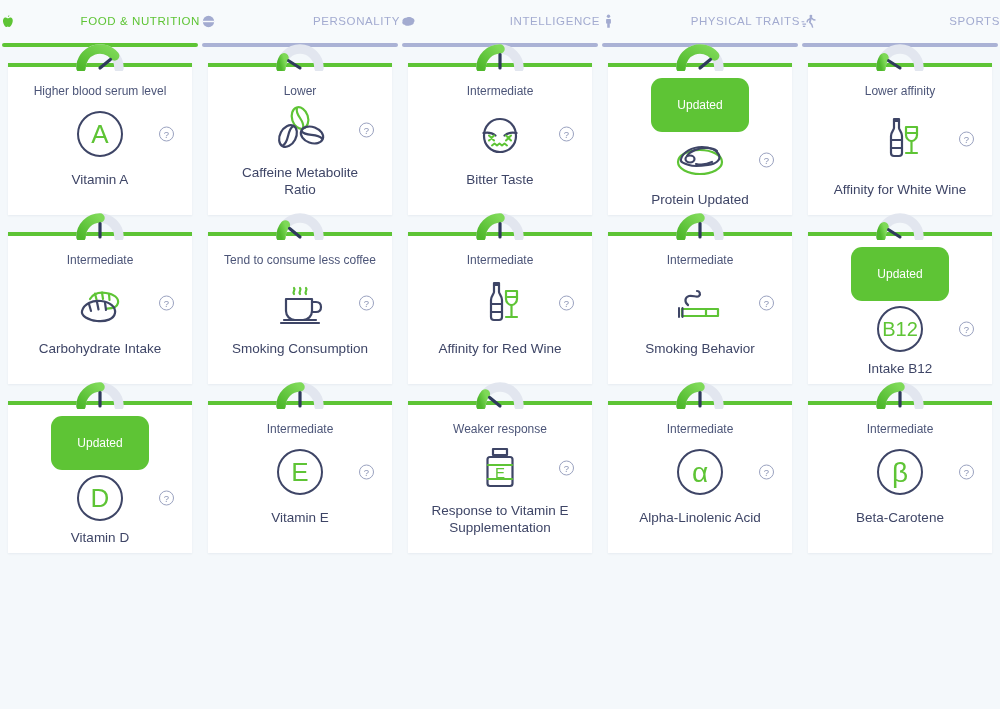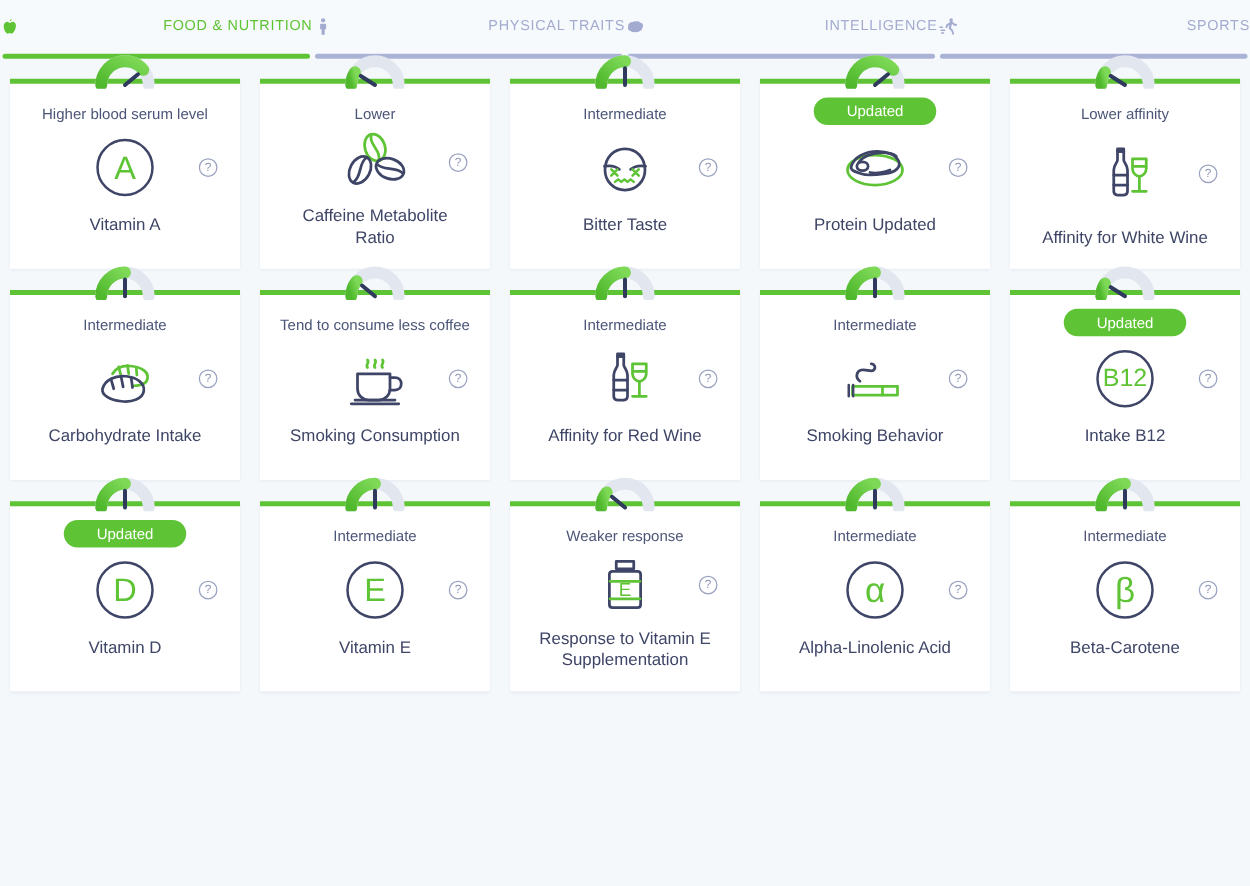--- a/index.html
+++ b/index.html
@@ -82,21 +82,21 @@
     line-height: 1.25;
     padding: 0 6px;
     min-height: 15px;
   }
   .badge {
     margin-top: 11px;
     background: #5ec435;
     color: #ffffff;
     font-size: 12px;
     border-radius: 11px;
-    padding: 4px 26px;
+    padding: 20px 26px;
     line-height: 14px;
   }
 
   .icon-row {
     flex: 1 1 auto;
     width: 100%;
     display: flex;
     align-items: center;
     justify-content: center;
     position: relative;
@@ -137,31 +137,39 @@
     <div class="tab active">
       <span class="tab-icon"><svg viewBox="0 0 24 24" width="17" height="17" fill="#5ec435">
           <path d="M13.2 3.2c.1 1.2-.8 2.4-2 2.5-.1-1.2.8-2.4 2-2.5z"></path>
           <path d="M12 7.4c1-.9 2.3-1.3 3.4-.9 1.7.6 2.8 2.5 2.6 4.8-.2 2.7-1.7 5.8-3.2 7.4-.7.7-1.5 1.2-2.3.9-.6-.2-.9-.6-1.6-.6s-1 .4-1.6.6c-.8.3-1.6-.3-2.3-1-1.6-1.8-3-5.2-2.8-8 .2-2.2 1.4-3.8 3-4.2 1.2-.3 2.3.2 3.2.9z"></path>
         </svg></span>
       <span class="tab-label">FOOD &amp; NUTRITION</span>
       <span class="tab-underline"></span>
     </div>
     <div class="tab">
       <span class="tab-icon"><svg viewBox="0 0 24 24" width="17" height="17" fill="#a3abd0">
-          <circle cx="12" cy="4.6" r="2.4"></circle>
-          <path d="M9.6 8.4h4.8c.6 0 1 .5 1 1.1v5.2h-1.6v6.1h-3.6v-6.1H8.6V9.5c0-.6.4-1.1 1-1.1z"></path>
+          <circle cx="12" cy="12" r="8"></circle>
+          <rect x="4" y="11" width="16" height="2" fill="#f7fafc"></rect>
         </svg></span>
-      <span class="tab-label">PHYSICAL TRAITS</span>
+      <span class="tab-label">PERSONALITY</span>
       <span class="tab-underline"></span>
     </div>
     <div class="tab">
       <span class="tab-icon"><svg viewBox="0 0 24 24" width="17" height="17" fill="#a3abd0">
           <path d="M3.5 11c0-2.6 2.4-4.6 5.3-4.4 1-.9 2.5-1.2 3.9-.8 1.6-.4 3.3.1 4.3 1.3 2 .3 3.5 1.8 3.5 3.7 0 1-.4 1.9-1.1 2.6.2 1.6-1 3-2.8 3.3-.8.8-2 1.2-3.3 1-.9.5-2 .6-3 .2-1.5.4-3-.1-3.9-1.2-1.9-.3-3.2-1.7-3.2-3.4 0-.8.3-1.6.8-2.2-.3-.6-.5-1.3-.5-2.1z"></path>
         </svg></span>
       <span class="tab-label">INTELLIGENCE</span>
+      <span class="tab-underline"></span>
+    </div>
+    <div class="tab">
+      <span class="tab-icon"><svg viewBox="0 0 24 24" width="17" height="17" fill="#a3abd0">
+          <circle cx="12" cy="4.6" r="2.4"></circle>
+          <path d="M9.6 8.4h4.8c.6 0 1 .5 1 1.1v5.2h-1.6v6.1h-3.6v-6.1H8.6V9.5c0-.6.4-1.1 1-1.1z"></path>
+        </svg></span>
+      <span class="tab-label">PHYSICAL TRAITS</span>
       <span class="tab-underline"></span>
     </div>
     <div class="tab">
       <span class="tab-icon"><svg viewBox="0 0 24 24" width="17" height="17" fill="#a3abd0">
           <circle cx="15.4" cy="4.3" r="2"></circle>
           <path d="M13.6 7.1 9.9 9.4l-1 3.6 1.9.5.7-2.5 2-1.2-1 3.7 3.2 3.3 1.3 4.1 1.9-.6-1.5-4.8-2.3-2.4 1.4-4.5 2.1 2 3.2.2.1-2-2.5-.2-2.6-2.6c-.9-.9-2-.7-3.2.1z"></path>
           <path d="M8.6 14.9H3.4v1.8h5.2zM6.1 11.5H2.2v1.7h3.9zM7.4 18.1H4.1v1.7h3.3z"></path>
         </svg></span>
       <span class="tab-label">SPORTS</span>
       <span class="tab-underline"></span>

